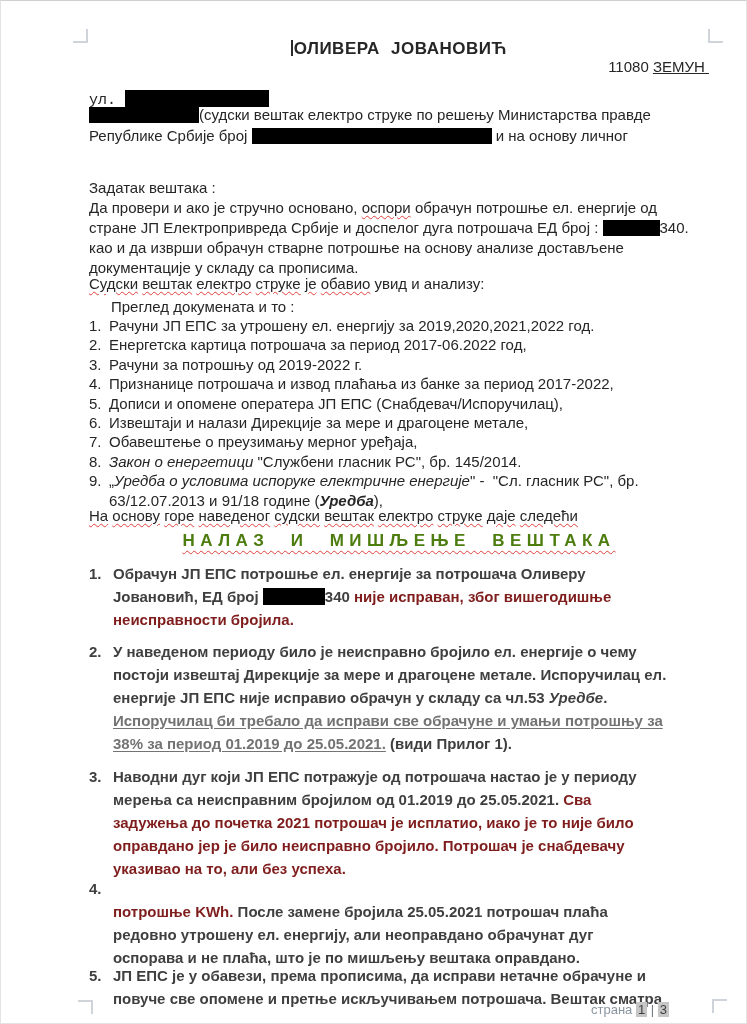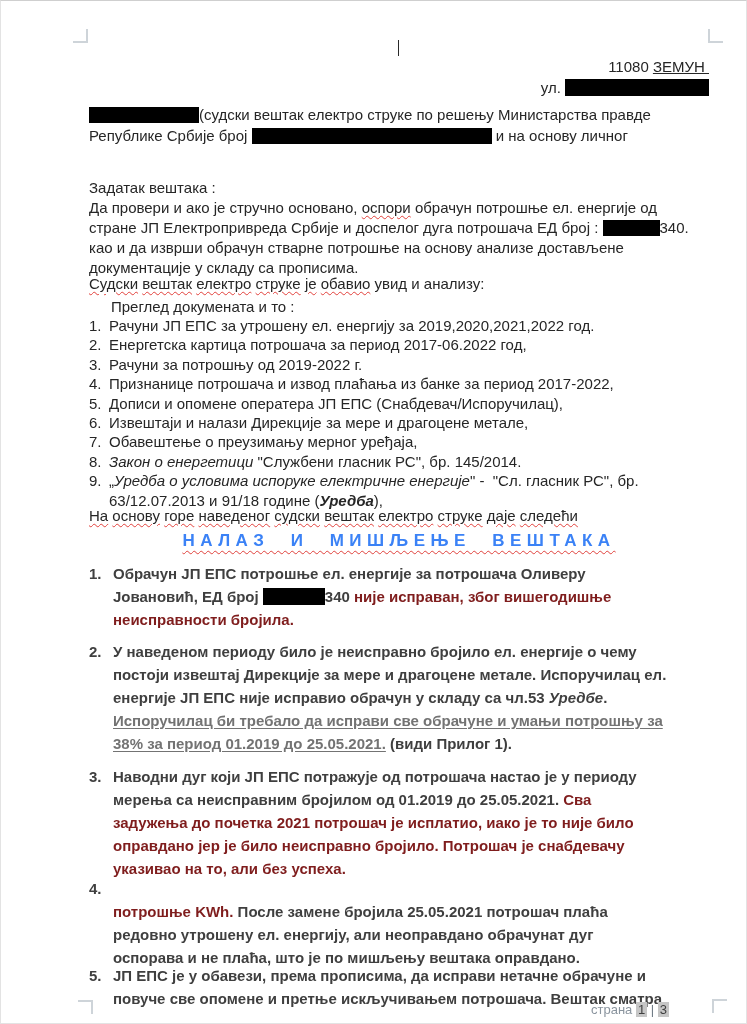--- a/index.html
+++ b/index.html
@@ -7,32 +7,32 @@
     position:relative;width:747px;height:1024px;background:#fff;overflow:hidden;
     font-family:"Liberation Sans","DejaVu Sans",sans-serif;
     color:#262626;font-size:15px;
     border:1px solid #e3e3e3;border-top-color:#cfcfcf;box-sizing:border-box;
   }
   .abs{position:absolute;left:88px;width:620px;}
   .seg{white-space:pre-wrap;}
   .doc-title{top:38px;text-align:center;font-weight:700;font-size:17px;letter-spacing:.5px;word-spacing:6px;line-height:20px;}
   .caret{display:inline-block;width:1.5px;height:16px;background:#2a2a2a;vertical-align:-2px;margin-right:1px;}
   .postal{top:57px;text-align:right;line-height:17px;}
-  .street{top:77px;text-align:right;line-height:19px;}
+  .street{top:89px;line-height:19px;font-family:Liberation Mono, monospace;}
   .intro{top:103px;line-height:21px;}
   .task-label{top:177px;line-height:20px;}
   .task-para{top:197px;line-height:20px;}
   .review-line{top:273px;line-height:20px;}
   .review-sub{top:296px;line-height:20px;padding-left:22px;box-sizing:border-box;}
   .docs{top:315px;line-height:19.4px;}
   .doc{display:flex;}
   .doc .num{flex:0 0 20px;}
   .doc .txt{flex:1;}
   .basis{top:505px;line-height:20px;}
-  .findings-heading{top:528px;text-align:center;font-weight:700;font-size:17px;line-height:24px;color:#3b82f6;
+  .findings-heading{top:528px;text-align:center;font-weight:700;font-size:17px;line-height:24px;color:#4d7c0f;
     letter-spacing:5.5px;word-spacing:11px;
     text-decoration-line:underline;text-decoration-style:wavy;text-decoration-color:#e0413c;text-decoration-thickness:1px;text-underline-offset:4px;}
   .finding{color:#3f3f3f;font-weight:700;line-height:23px;display:flex;}
   .finding .num{flex:0 0 24px;}
   .finding .txt{flex:1;}
   .f1{top:561px;} .f2{top:639px;} .f3{top:764px;} .f4{top:876px;} .f5{top:963px;}
   
   .sq{text-decoration-line:underline;text-decoration-style:wavy;text-decoration-color:#e2413c;text-decoration-thickness:1px;text-underline-offset:2px;}
   .u{text-decoration:underline;margin-top:28px;}
   .i{font-style:italic;}
@@ -55,21 +55,21 @@
 </head>
 <body>
 
 <div class="page">
 
   <div class="corner c-tl"></div>
   <div class="corner c-tr"></div>
   <div class="corner c-bl"></div>
   <div class="corner c-br"></div>
 
-  <div class="abs doc-title"><span class="caret"></span></div>
+  <div class="abs doc-title"><span class="caret"></span><span>ОЛИВЕРА ЈОВАНОВИЋ</span></div>
 
   <div class="abs postal seg"><span>11080 </span><span class="u">ЗЕМУН </span></div>
 
   <div class="abs street seg"><span>ул. </span><span class="redact" style="width: 144px; height: 17px;"></span></div>
 
   <div class="abs intro seg"><span class="redact" style="width: 110px; height: 16px;"></span><span>(судски вештак електро струке по решењу Министарства правде</span><br><span>Републике Србије број </span><span class="redact" style="width: 240px; height: 16px;"></span><span> и на основу личног</span><br></div>
 
   <div class="abs task-label">Задатак вештака :</div>
 
   <div class="abs task-para seg"><span>Да провери и ако је стручно основано, </span><span class="sq">оспори</span><span> обрачун потрошње ел. енергије од</span><br><span>стране ЈП Електропривреда Србије и доспелог дуга потрошача ЕД број : </span><span class="redact" style="width: 57px; height: 16px;"></span><span>340.</span><br><span>као и да изврши обрачун стварне потрошње на основу анализе достављене</span><br><span>документације у складу са прописима.</span></div>

